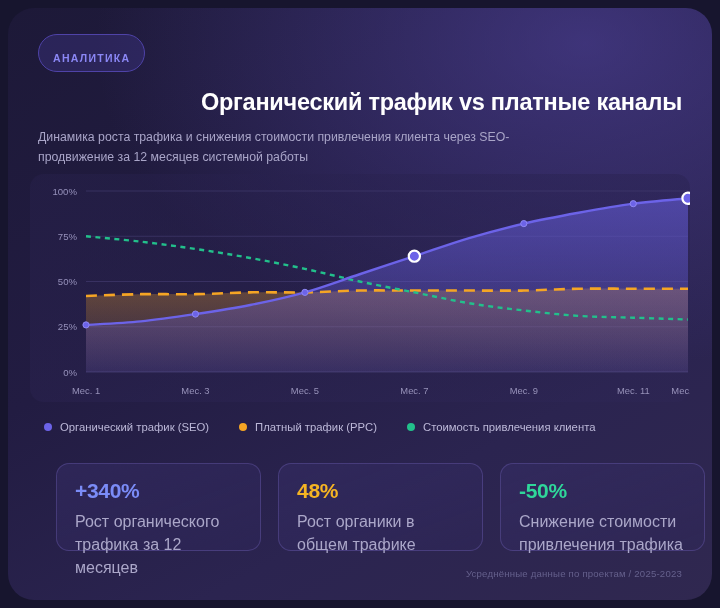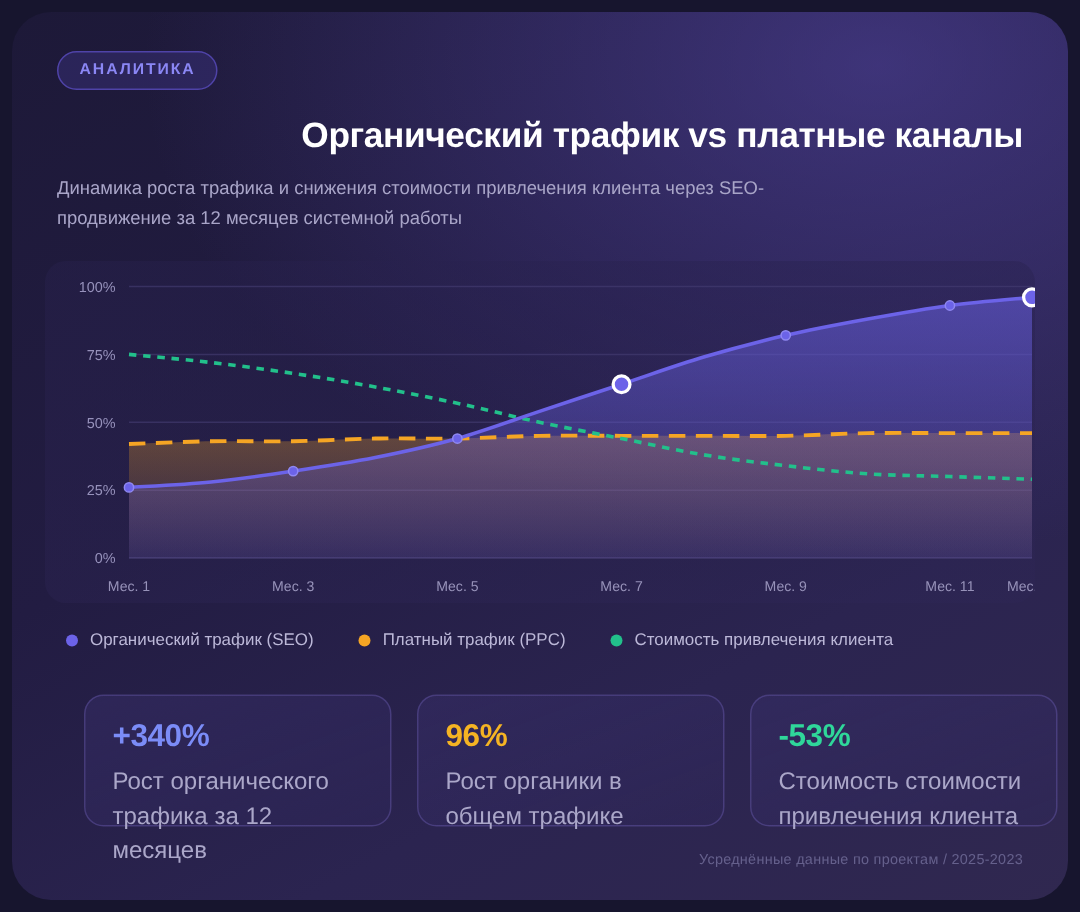--- a/index.html
+++ b/index.html
@@ -39,21 +39,21 @@
   .card-inner {
     position: absolute;
     inset: 0;
     padding: 26px 30px 0 30px;
     box-sizing: border-box;
   }
 
   
   .badge {
     display: inline-block;
-    padding: 6px 14px 7px 14px;
+    padding: 18px 14px 7px 14px;
     border: 1px solid #4f43a8;
     border-radius: 999px;
     background: rgba(63,52,134,0.42);
     color: #8b87f5;
     font-size: 10.5px;
     font-weight: bold;
     letter-spacing: 1.3px;
     line-height: 1;
   }
 
@@ -237,25 +237,25 @@
           <span class="legend-label">Стоимость привлечения клиента</span>
         </div>
       </div>
 
     <div class="stats" id="stats">
         <div class="stat-card">
           <div class="stat-value" style="color: rgb(123, 140, 247);">+340%</div>
           <div class="stat-label">Рост органического трафика за 12 месяцев</div>
         </div>
         <div class="stat-card">
-          <div class="stat-value" style="color: rgb(245, 180, 35);">96%</div>
+          <div class="stat-value" style="color: rgb(245, 180, 35);">48%</div>
           <div class="stat-label">Рост органики в общем трафике</div>
         </div>
         <div class="stat-card">
-          <div class="stat-value" style="color: rgb(47, 215, 154);">-53%</div>
-          <div class="stat-label">Стоимость стоимости привлечения клиента</div>
+          <div class="stat-value" style="color: rgb(47, 215, 154);">-50%</div>
+          <div class="stat-label">Снижение стоимости привлечения трафика</div>
         </div>
       </div>
 
     <div class="footer">Усреднённые данные по проектам / 2025-2023</div>
 
   </div>
 </div>
 
 </body></html>

